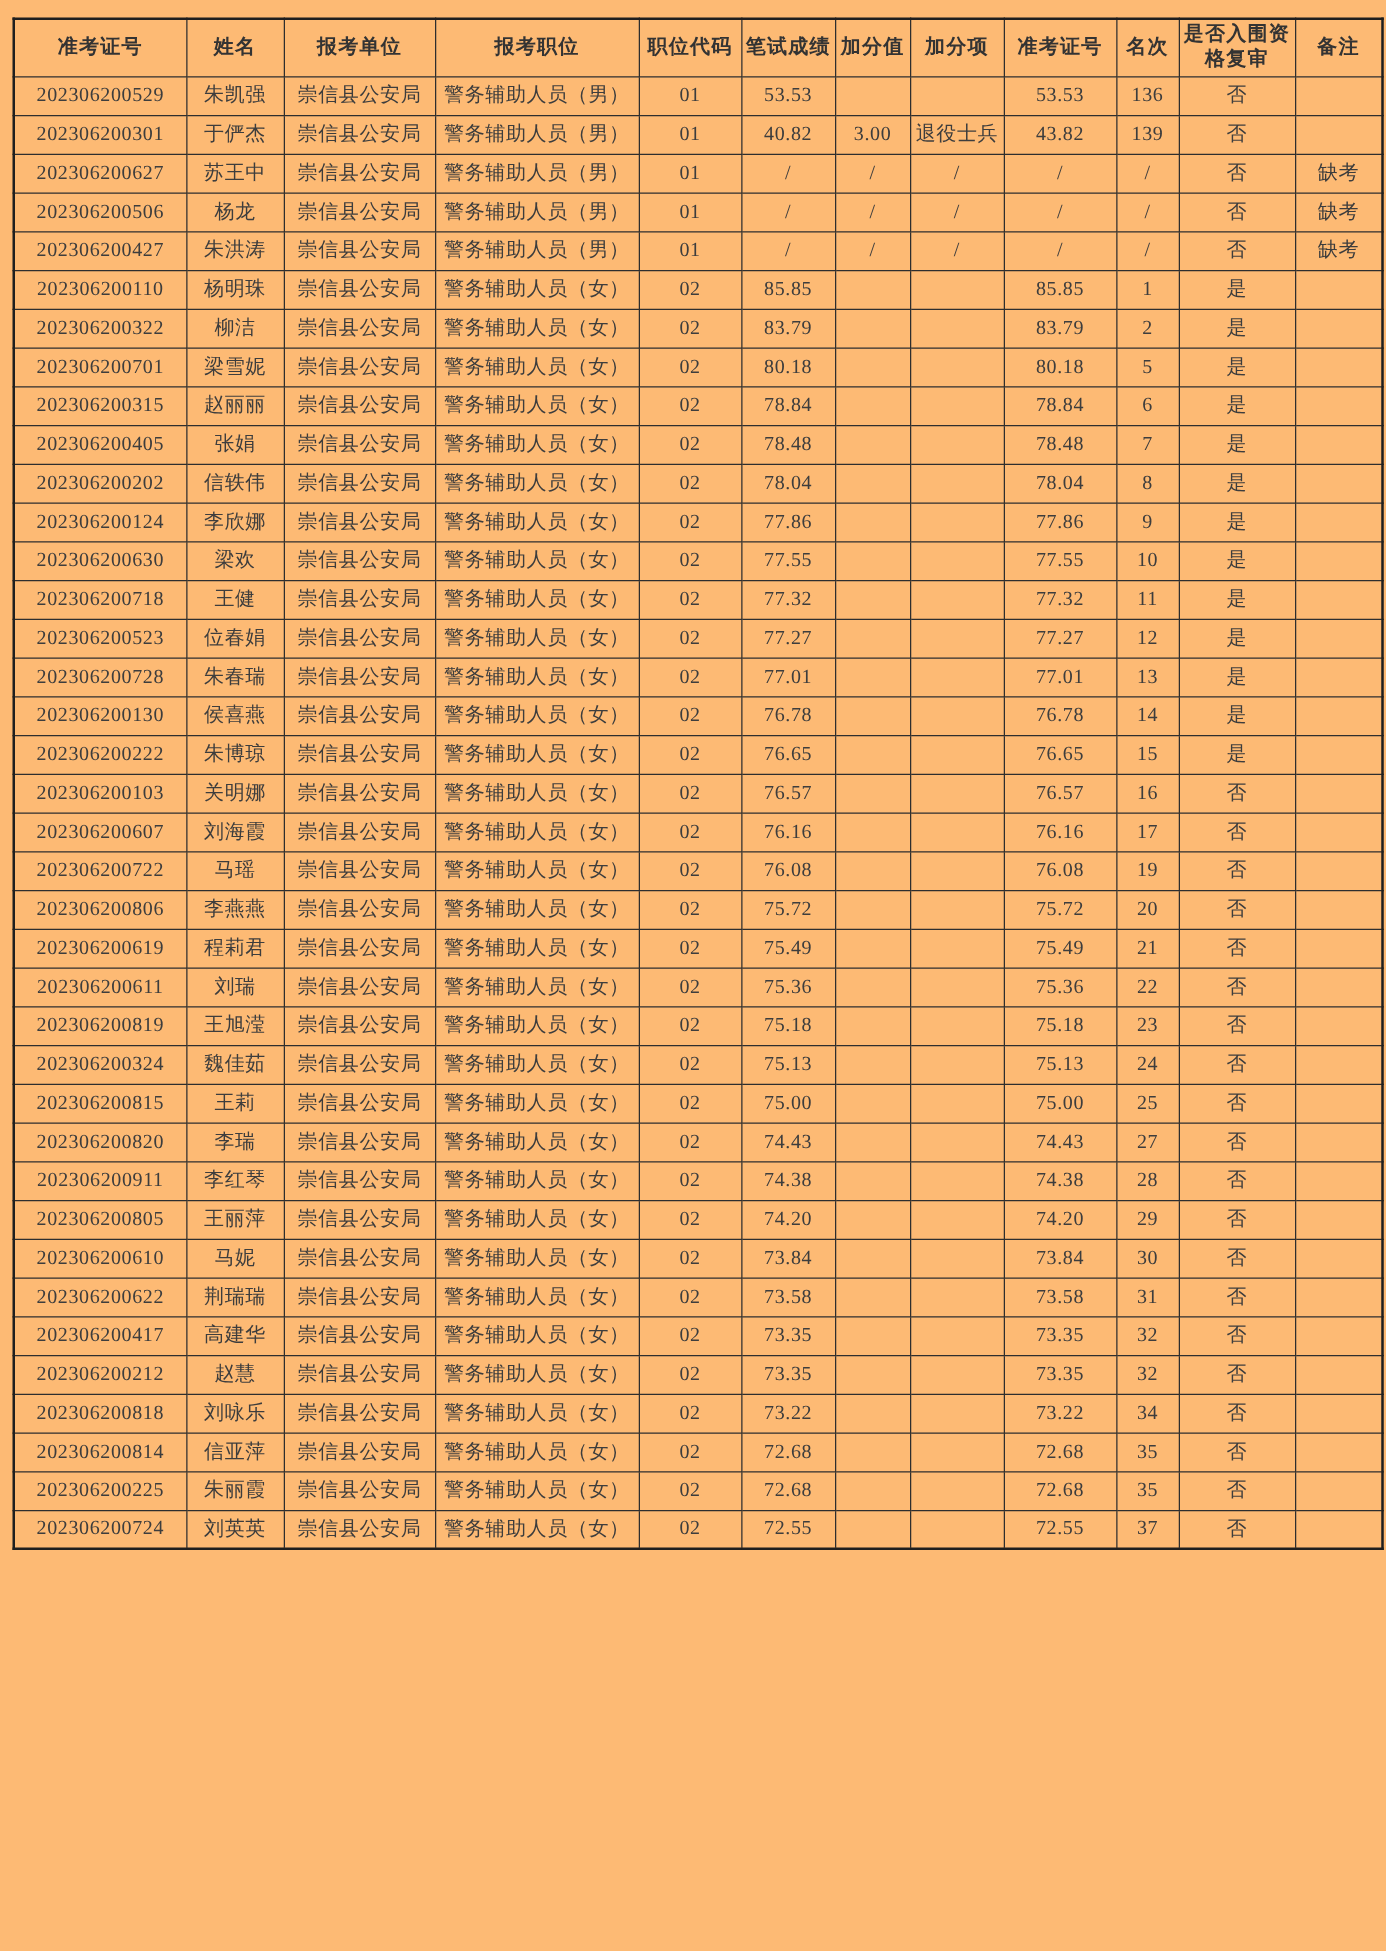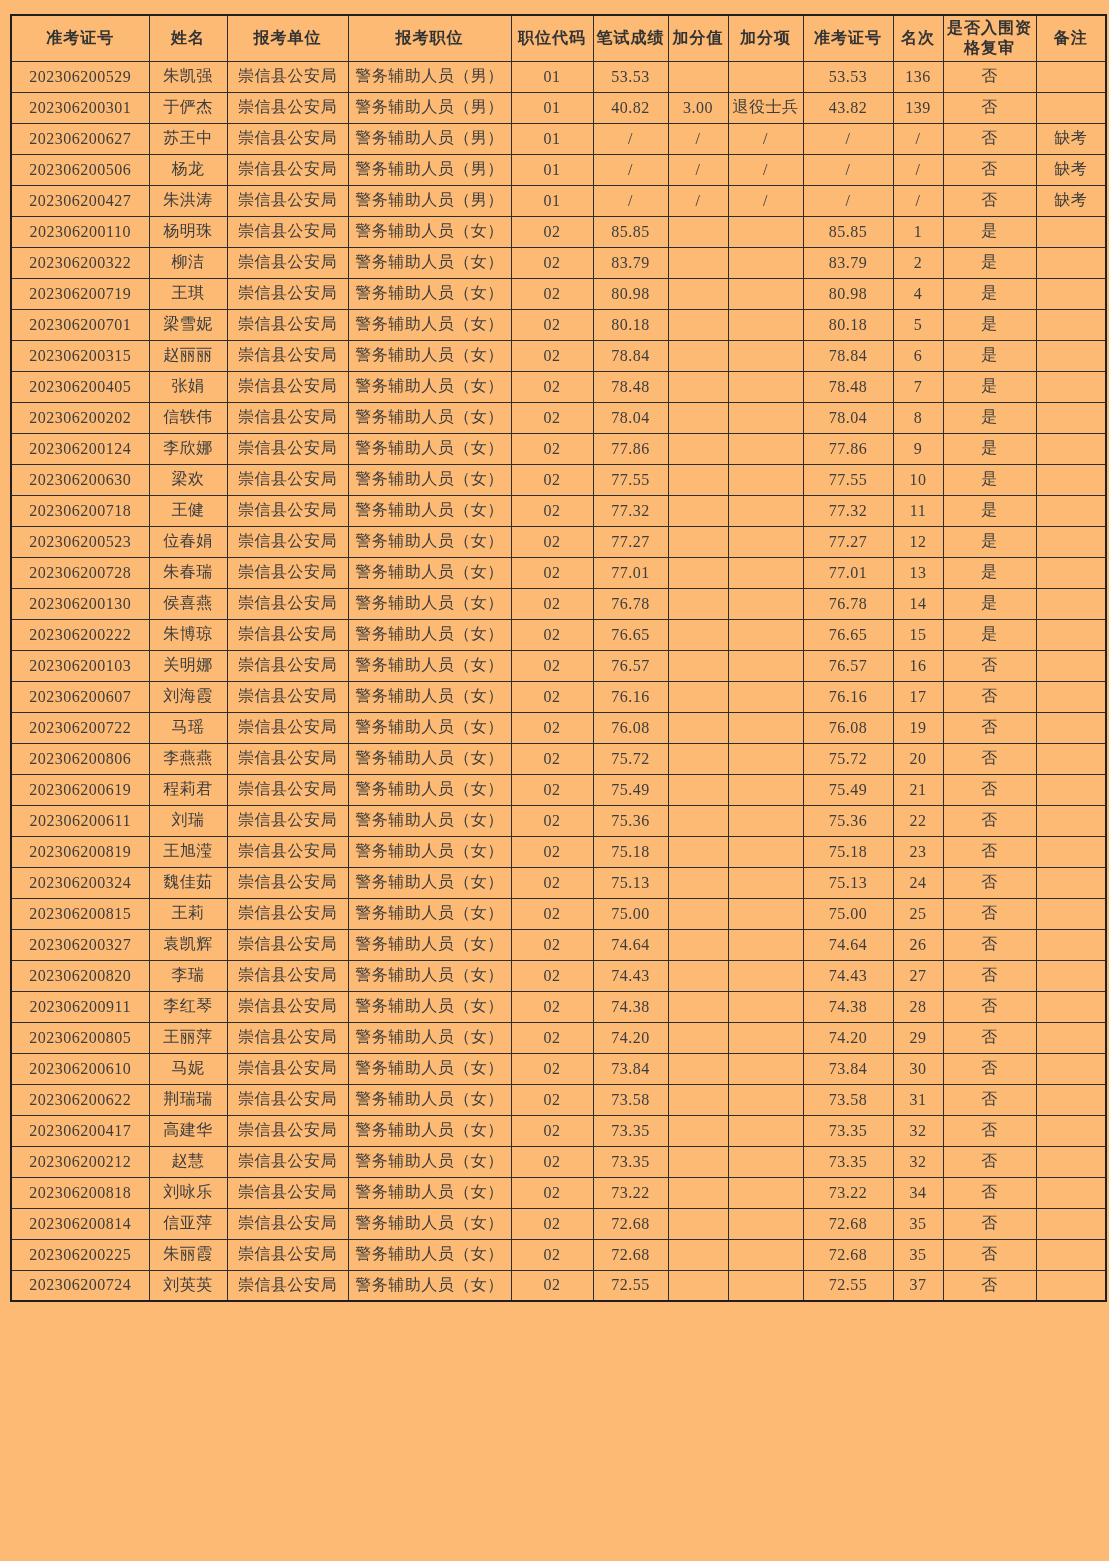--- a/index.html
+++ b/index.html
@@ -183,34 +183,20 @@
           <td class="c-code">02</td>
           <td class="c-written">83.79</td>
           <td class="c-bonus"></td>
           <td class="c-bonus_item"></td>
           <td class="c-total">83.79</td>
           <td class="c-rank">2</td>
           <td class="c-shortlisted">是</td>
           <td class="c-remark"></td>
         </tr>
         <tr>
-          <td class="c-ticket">202306200719</td>
-          <td class="c-name">王琪</td>
-          <td class="c-unit">崇信县公安局</td>
-          <td class="c-position">警务辅助人员（女）</td>
-          <td class="c-code">02</td>
-          <td class="c-written">80.98</td>
-          <td class="c-bonus"></td>
-          <td class="c-bonus_item"></td>
-          <td class="c-total">80.98</td>
-          <td class="c-rank">4</td>
-          <td class="c-shortlisted">是</td>
-          <td class="c-remark"></td>
-        </tr>
-        <tr>
           <td class="c-ticket">202306200701</td>
           <td class="c-name">梁雪妮</td>
           <td class="c-unit">崇信县公安局</td>
           <td class="c-position">警务辅助人员（女）</td>
           <td class="c-code">02</td>
           <td class="c-written">80.18</td>
           <td class="c-bonus"></td>
           <td class="c-bonus_item"></td>
           <td class="c-total">80.18</td>
           <td class="c-rank">5</td>
@@ -473,34 +459,20 @@
           <td class="c-ticket">202306200815</td>
           <td class="c-name">王莉</td>
           <td class="c-unit">崇信县公安局</td>
           <td class="c-position">警务辅助人员（女）</td>
           <td class="c-code">02</td>
           <td class="c-written">75.00</td>
           <td class="c-bonus"></td>
           <td class="c-bonus_item"></td>
           <td class="c-total">75.00</td>
           <td class="c-rank">25</td>
-          <td class="c-shortlisted">否</td>
-          <td class="c-remark"></td>
-        </tr>
-        <tr>
-          <td class="c-ticket">202306200327</td>
-          <td class="c-name">袁凯辉</td>
-          <td class="c-unit">崇信县公安局</td>
-          <td class="c-position">警务辅助人员（女）</td>
-          <td class="c-code">02</td>
-          <td class="c-written">74.64</td>
-          <td class="c-bonus"></td>
-          <td class="c-bonus_item"></td>
-          <td class="c-total">74.64</td>
-          <td class="c-rank">26</td>
           <td class="c-shortlisted">否</td>
           <td class="c-remark"></td>
         </tr>
         <tr>
           <td class="c-ticket">202306200820</td>
           <td class="c-name">李瑞</td>
           <td class="c-unit">崇信县公安局</td>
           <td class="c-position">警务辅助人员（女）</td>
           <td class="c-code">02</td>
           <td class="c-written">74.43</td>

